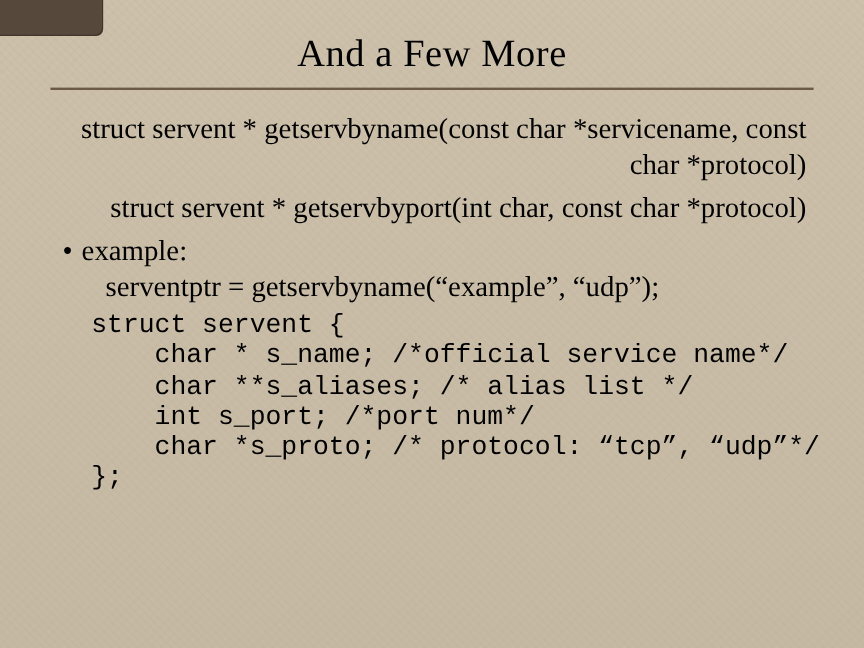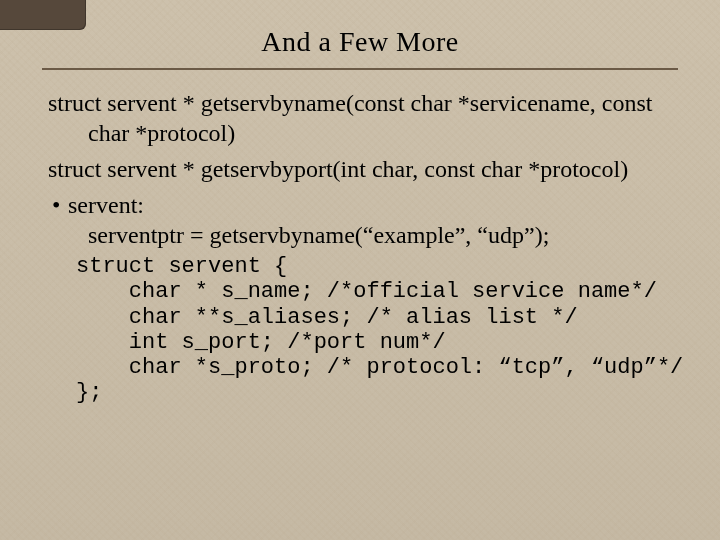--- a/index.html
+++ b/index.html
@@ -32,21 +32,21 @@
     width: 86px;
     height: 30px;
     background: #56483b;
     border-bottom-right-radius: 6px;
     box-shadow: inset -1px -1px 0 rgba(0,0,0,0.25);
   }
   h1.title {
     margin: 0;
     padding: 4px 0 10px 0;
     font-weight: 400;
-    font-size: 28px;
+    font-size: 32px;
     text-align: center;
     letter-spacing: 0.5px;
   }
   .rule {
     border: none;
     border-top: 2px solid #6b5a46;
     margin: 0 0 18px 0;
   }
   .content {
     font-size: 24px;
@@ -54,20 +54,21 @@
     padding: 0 6px;
   }
   .para {
     margin: 0 0 6px 0;
     padding-left: 28px;
     text-indent: -28px;
   }
   .para.hang {
     padding-left: 40px;
     text-indent: -40px;
+    text-align: right;
   }
   .bullet-row {
     margin: 2px 0 0 0;
     padding-left: 22px;
   }
   .bullet-row .dot {
     display: inline-block;
     width: 16px;
     margin-left: -18px;
   }
@@ -92,21 +93,21 @@
   <h1 class="title">And a Few More</h1>
   <hr class="rule">
 
   <div class="content">
 
     <p class="para hang">struct servent * getservbyname(const char *servicename, const char *protocol)</p>
 
     <p class="para hang">struct servent * getservbyport(int char, const char *protocol)</p>
 
     <div class="bullet-row">
-      <span class="dot">•</span><span>servent:</span>
+      <span class="dot">•</span><span>example:</span>
     </div>
     <p class="example-call">serventptr = getservbyname(“example”, “udp”);</p>
 
     <pre class="code">struct servent {
     char * s_name; /*official service name*/
     char **s_aliases; /* alias list */
     int s_port; /*port num*/
     char *s_proto; /* protocol: “tcp”, “udp”*/
 };</pre>
 

